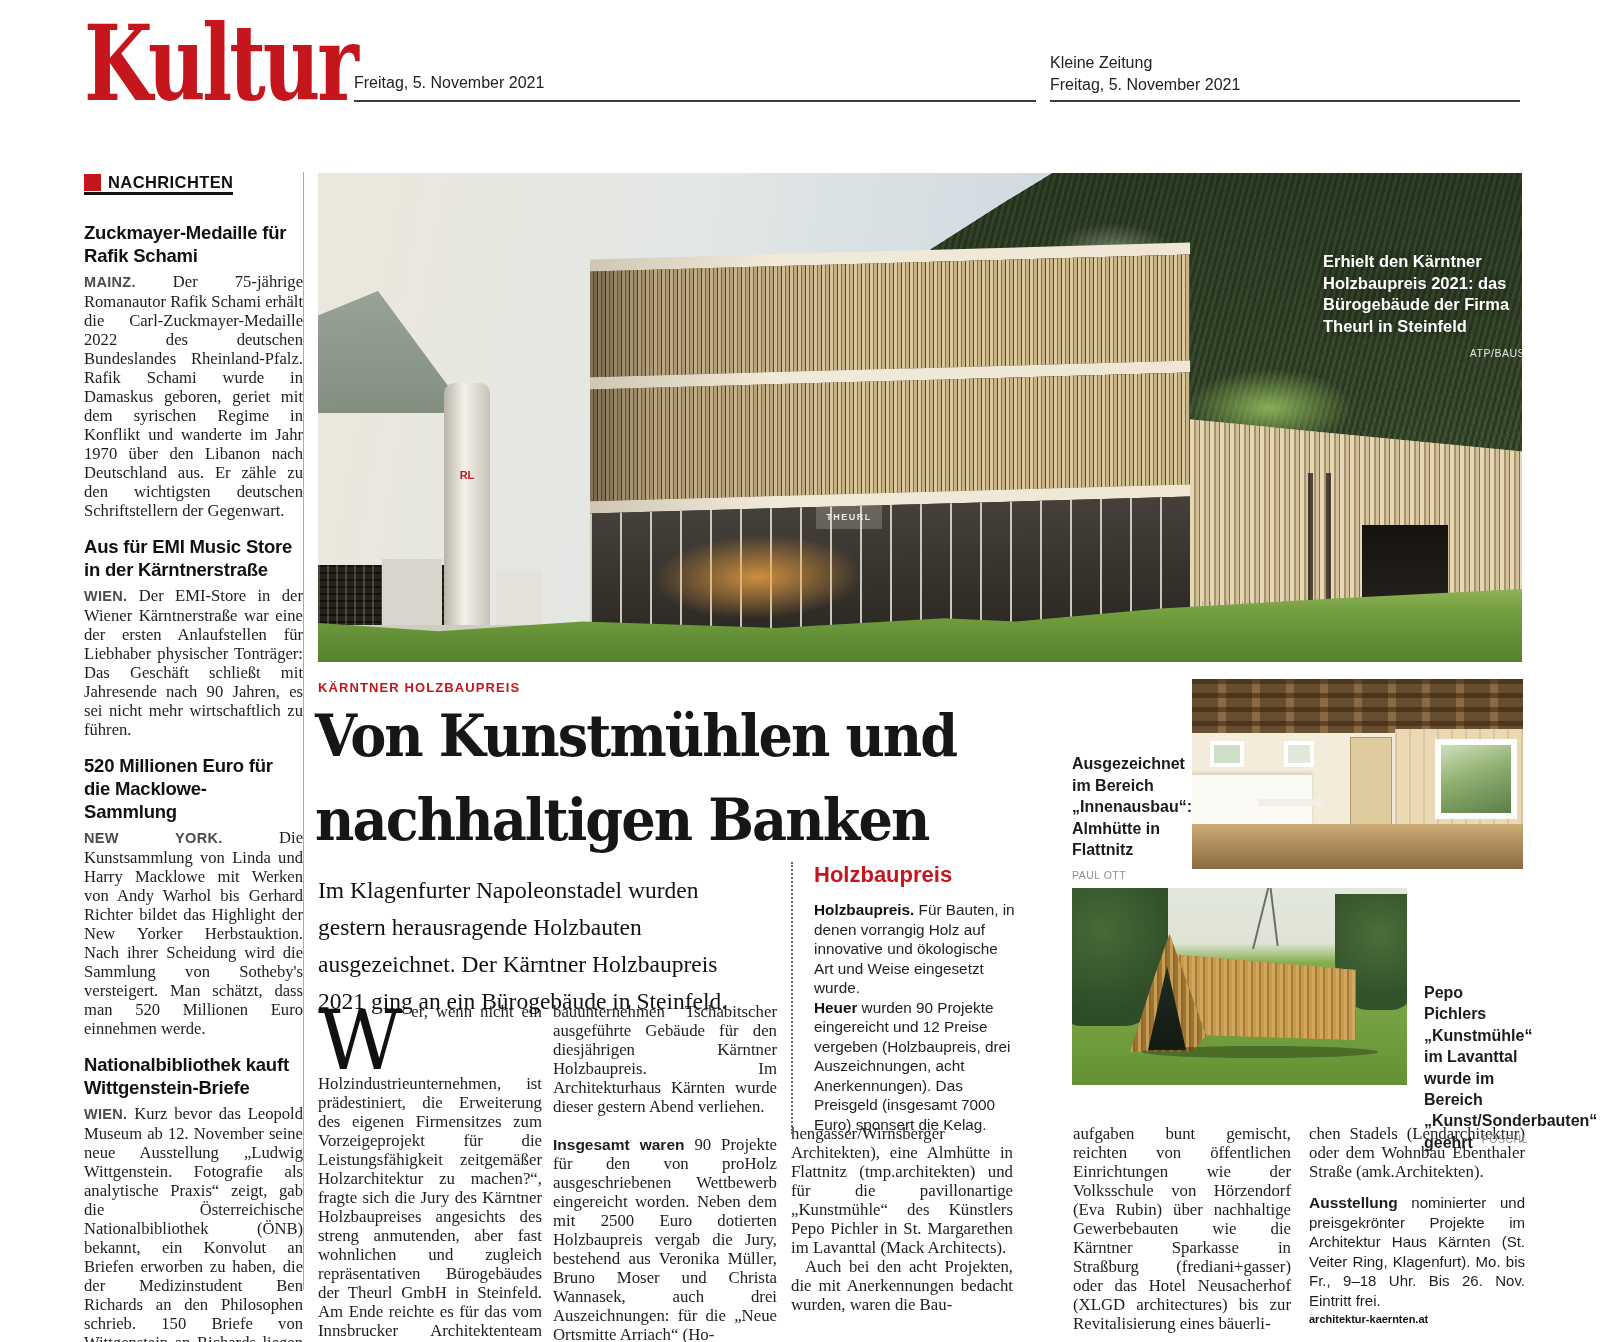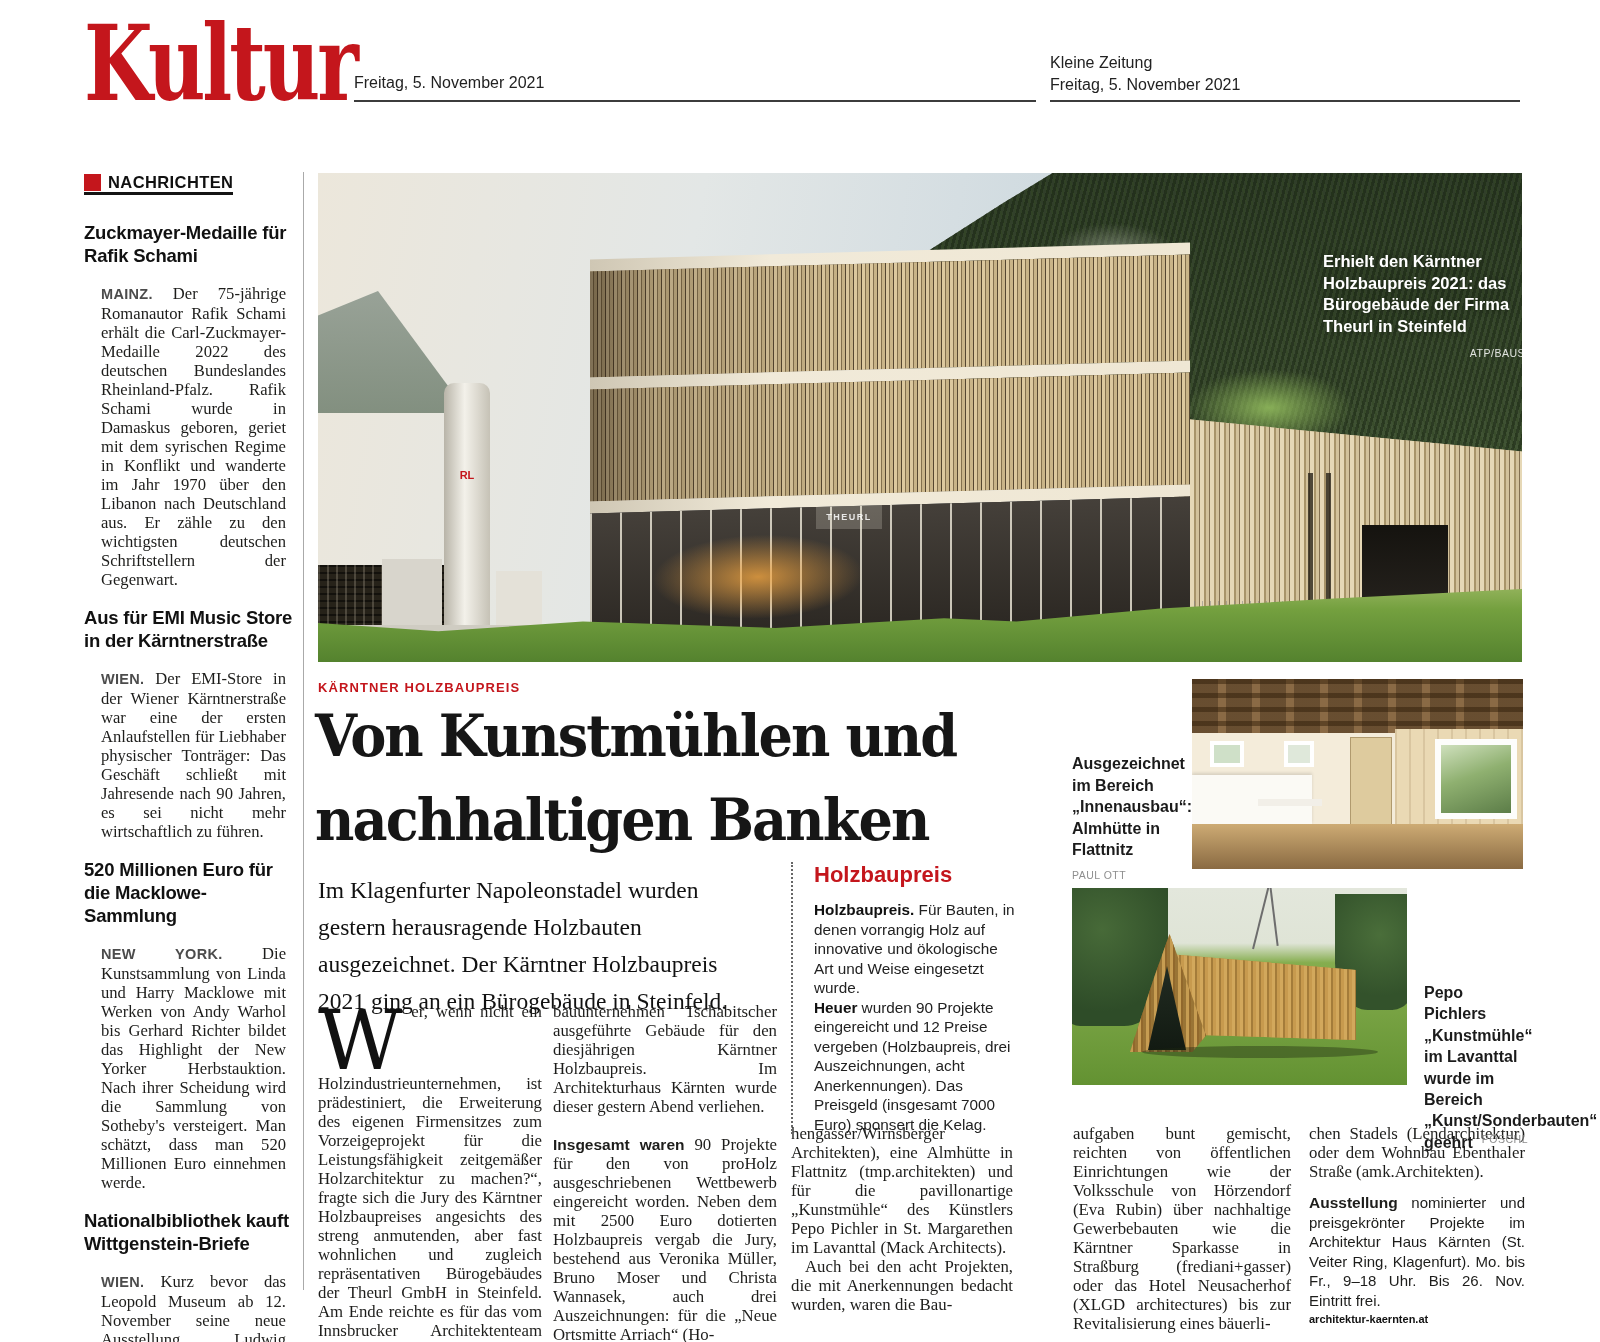--- a/index.html
+++ b/index.html
@@ -21,21 +21,21 @@
 
   
   .sec-bar{position:absolute;left:84px;top:173px;display:inline-flex;align-items:center;gap:7px;
            border-bottom:3px solid #141414;}
   .sec-sq{width:17px;height:17px;background:#c4161c;}
   .sec-label{font-family:"Liberation Sans",sans-serif;font-weight:700;font-size:16.5px;
              letter-spacing:.4px;color:#101010;}
   .newscol{position:absolute;left:84px;top:206px;width:219px;}
   .news-item h3{font-family:"Liberation Sans",sans-serif;font-weight:700;font-size:18.5px;
                 line-height:23px;margin:15px 6px 5px 0;color:#111;letter-spacing:-.2px;}
-  .news-item p{font-size:16.6px;line-height:19px;text-align:justify;margin:17px;hyphens:auto;}
+  .news-item p{font-size:16.6px;line-height:19px;text-align:justify;margin:0;hyphens:auto;}
   .city{font-family:"Liberation Sans",sans-serif;font-weight:700;font-size:14.5px;
         color:#4c4c4c;letter-spacing:.3px;}
   .vrule{position:absolute;left:303px;top:172px;width:1px;height:1118px;background:#aaa;}
 
   
   .photo-main{position:absolute;left:318px;top:173px;width:1204px;height:489px;overflow:hidden;
               background:linear-gradient(100deg,#ece7db 0%,#e3e7e6 30%,#d5dee2 50%,#c9d6dd 66%);}
   .m-left{position:absolute;left:0;top:118px;width:150px;height:122px;opacity:.85;
           background:linear-gradient(180deg,#8a968b,#70806f);
           clip-path:polygon(0 20%,40% 0,100% 100%,0 100%);}

